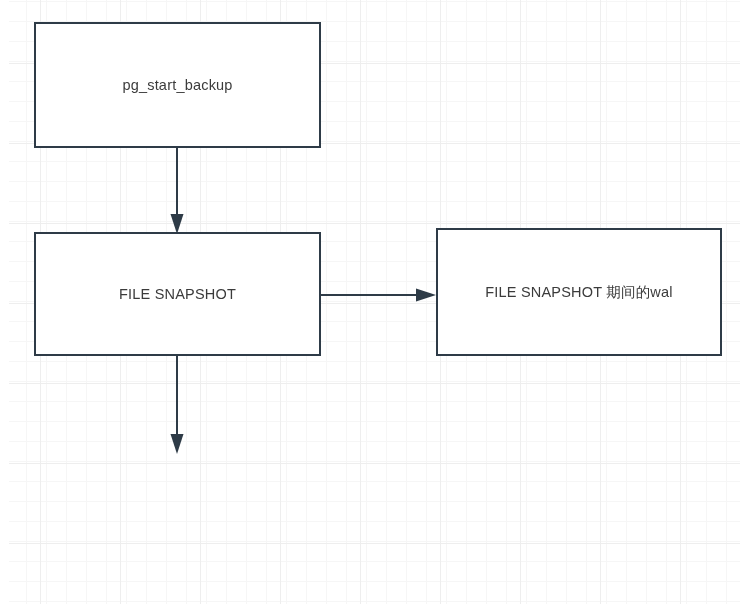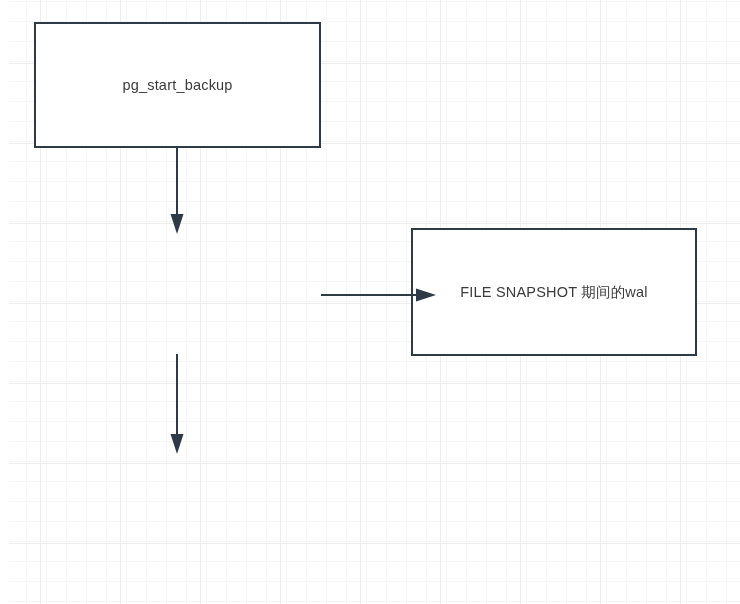--- a/index.html
+++ b/index.html
@@ -64,22 +64,25 @@
 </style>
 </head>
 <body>
 
 <div id="canvas">
 
   <div class="node" style="left:25px; top:22px; width:287px; height:126px;">
     <span class="node-label">pg_start_backup</span>
   </div>
 
+  <div class="node" style="left:25px; top:232px; width:287px; height:124px;">
+    <span class="node-label">FILE SNAPSHOT</span>
+  </div>
 
-  <div class="node" style="left:402px; top:228px; width:286px; height:128px;">
+  <div class="node" style="left:427px; top:228px; width:286px; height:128px;">
     <span class="node-label">FILE SNAPSHOT 期间的wal</span>
   </div>
 
 
   <svg class="edge" style="left:148px; top:144px; width:42px; height:94px;" viewBox="0 0 42 94">
     <line class="edge-line" x1="20" y1="2" x2="20" y2="78"></line>
     <polygon class="edge-head" points="20,90 13.5,70 26.5,70"></polygon>
   </svg>
 
   <svg class="edge" style="left:308px; top:282px; width:125px; height:26px;" viewBox="0 0 125 26">

